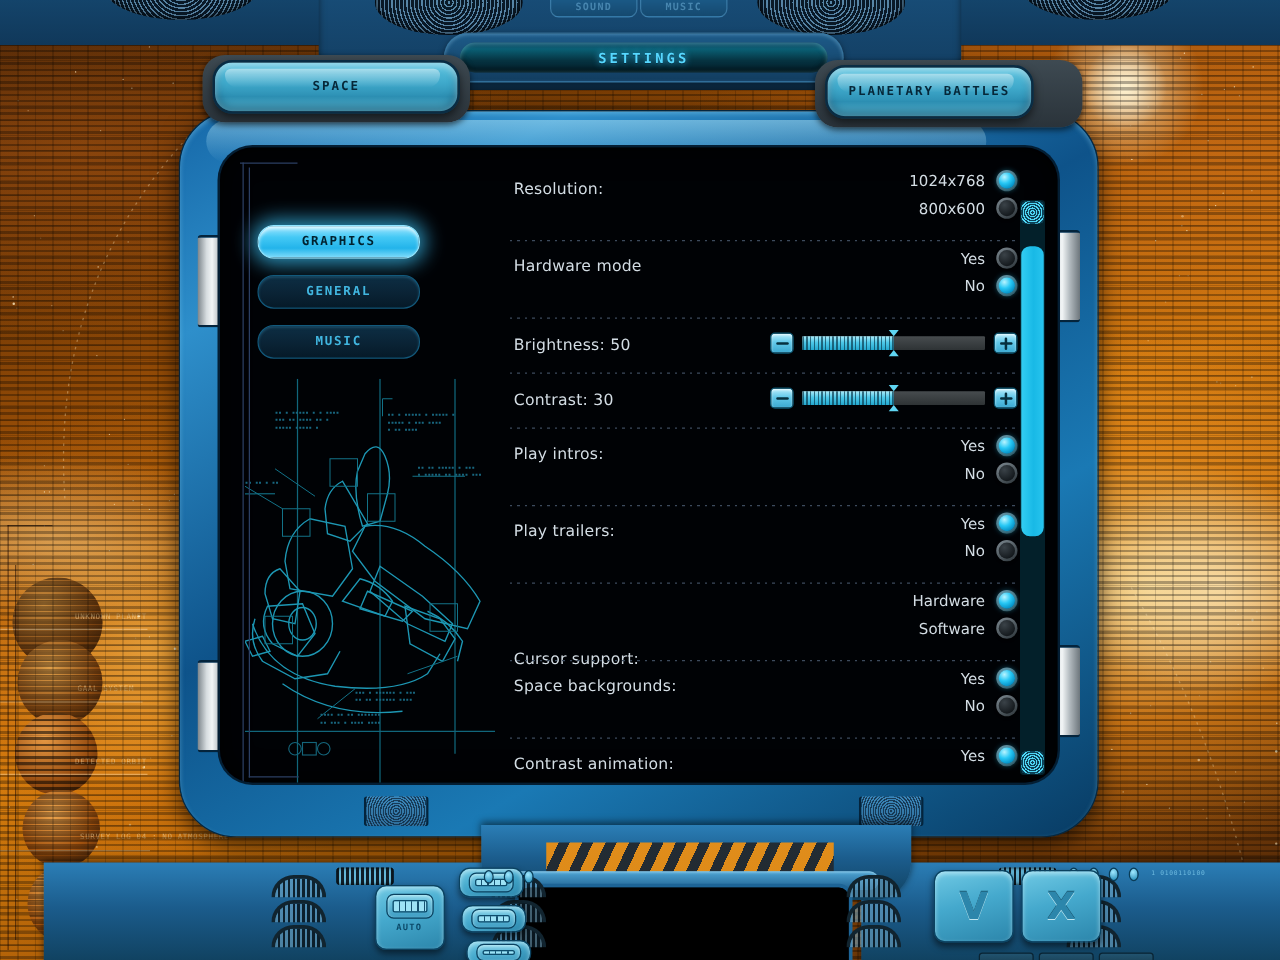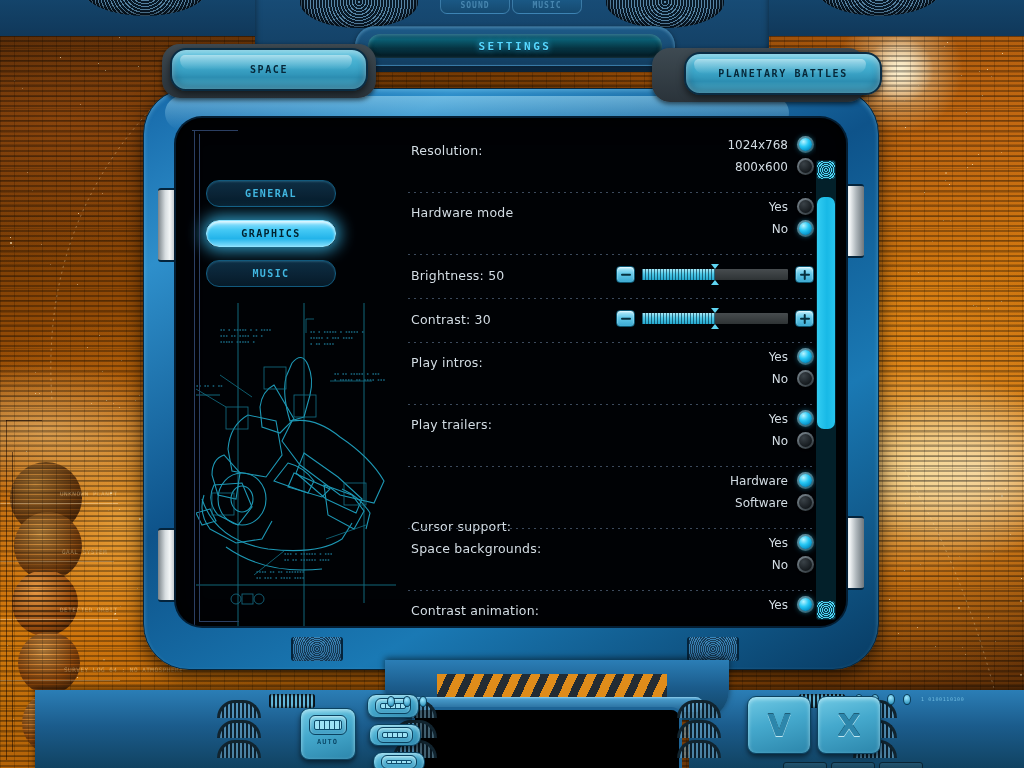--- a/index.html
+++ b/index.html
@@ -115,21 +115,21 @@
     border:2px solid #0a2c43;
     box-shadow:inset 0 3px 6px rgba(220,250,255,.55), inset 0 -4px 8px rgba(0,40,65,.5), 0 3px 7px rgba(0,0,0,.55);
   }
   .tab .tab-gloss {
     position:absolute; left:8px; top:5px; right:14px; height:38%;
     border-radius:12px 12px 24px 24px;
     background:linear-gradient(180deg,rgba(255,255,255,.45),rgba(255,255,255,0));
   }
   .tab span { position:relative; z-index:2; }
   #tab-space { left:170px; top:48px; width:198px; height:43px; }
-  #tab-battles { left:684px; top:52px; width:198px; height:43px; }
+  #tab-battles { left:660px; top:52px; width:167px; height:43px; }
   .tab-base {
     position:absolute; border-radius:18px;
     background:linear-gradient(180deg,#3e4a52,#2a333a);
     box-shadow:0 2px 5px rgba(0,0,0,.6);
   }
 
   
   #window { position:absolute; left:143px; top:88px; width:736px; height:582px; z-index:5; }
   .win-outer {
     position:absolute; inset:0; border-radius:46px;
@@ -681,25 +681,25 @@
           <text class="bp-label" x="138" y="78" fill="#1a6c86" font-size="4" font-family="DejaVu Sans Mono, monospace">▪ ▪▪▪▪▪ ▪▪ ▪▪▪▪ ▪▪▪</text>
           <text class="bp-label" x="0" y="84" fill="#1a6c86" font-size="4" font-family="DejaVu Sans Mono, monospace">▪▪ ▪▪ ▪ ▪▪</text>
           <text class="bp-label" x="88" y="252" fill="#1a6c86" font-size="4" font-family="DejaVu Sans Mono, monospace">▪▪▪ ▪ ▪▪▪▪▪▪ ▪ ▪▪▪</text>
           <text class="bp-label" x="88" y="258" fill="#1a6c86" font-size="4" font-family="DejaVu Sans Mono, monospace">▪▪ ▪▪ ▪▪▪▪▪▪ ▪▪▪▪</text>
           <text class="bp-label" x="60" y="270" fill="#1a6c86" font-size="4" font-family="DejaVu Sans Mono, monospace">▪▪▪▪ ▪▪ ▪▪ ▪▪▪▪▪▪▪</text>
           <text class="bp-label" x="60" y="276" fill="#1a6c86" font-size="4" font-family="DejaVu Sans Mono, monospace">▪▪ ▪▪▪ ▪ ▪▪▪▪ ▪▪▪▪</text>
         </svg>
       </div>
 
       <div class="menu">
+        <div class="mbtn on">
+          <span>GRAPHICS</span>
+        </div>
         <div class="mbtn off">
           <span>GENERAL</span>
-        </div>
-        <div class="mbtn on">
-          <span>GRAPHICS</span>
         </div>
         <div class="mbtn off">
           <span>MUSIC</span>
         </div>
       </div>
 
       <div class="bracket" style="left:16px;top:12px;width:46px;height:0;border-width:1px 0 0 0;"></div>
       <div class="bracket" style="left:18px;top:12px;width:0;height:496px;border-width:0 0 0 1px;"></div>
       <div class="bracket" style="left:23px;top:16px;width:0;height:488px;border-width:0 0 0 1px;"></div>
 

